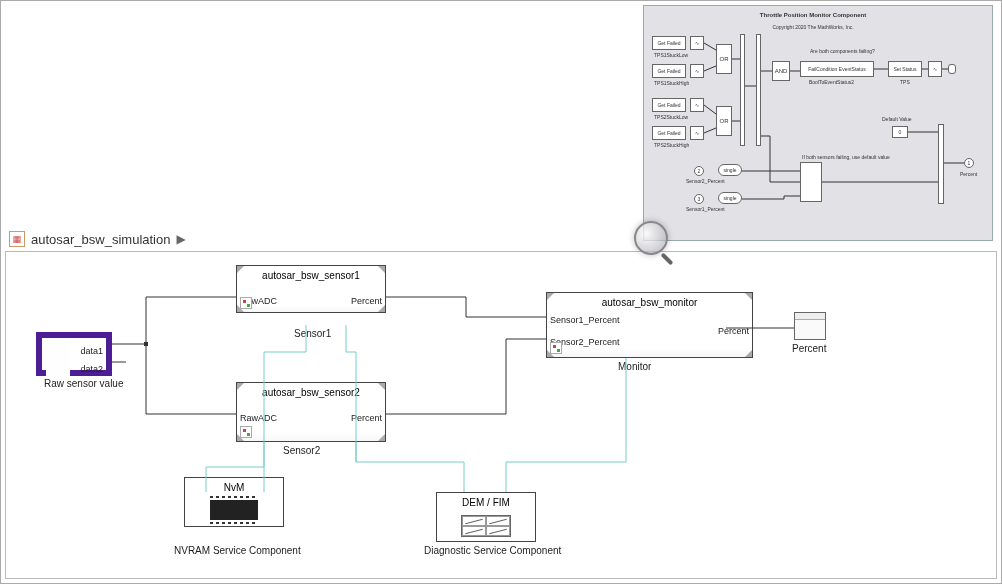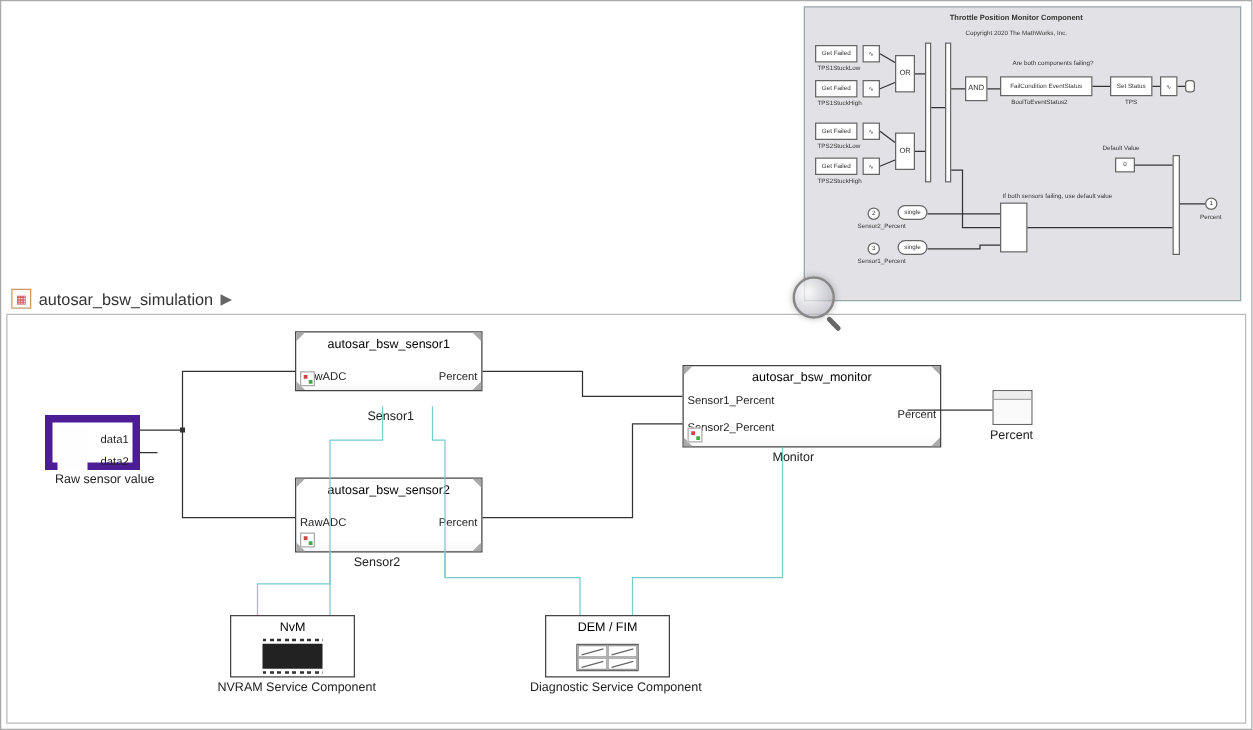--- a/index.html
+++ b/index.html
@@ -119,21 +119,21 @@
     <span class="port left" style="top:22px;">Sensor1_Percent</span>
     <span class="port left" style="top:44px;">Sensor2_Percent</span>
     <span class="port right" style="top:33px;">Percent</span>
     <div class="corner-icon"></div>
   </div>
   <span class="block-label" style="left:612px; top:109px;">Monitor</span>
 
   <div class="block scope" style="left:788px; top:60px; width:32px; height:28px;"></div>
   <span class="block-label" style="left:786px; top:91px;">Percent</span>
 
-  <div class="block chip" style="left:178px; top:240px; width:100px; height:50px;">
+  <div class="block chip" style="left:178px; top:225px; width:100px; height:50px;">
     <span class="title" style="position:absolute; top:4px; left:0; right:0; text-align:center;">NvM</span>
     <div class="chip-body"></div>
   </div>
   <span class="block-label" style="left:168px; top:293px;">NVRAM Service Component</span>
 
   <div class="block" style="left:430px; top:240px; width:100px; height:50px;">
     <span class="title" style="position:absolute; top:4px; left:0; right:0; text-align:center;">DEM / FIM</span>
     <div class="dem-inner">
         <div></div>
         <div></div>

